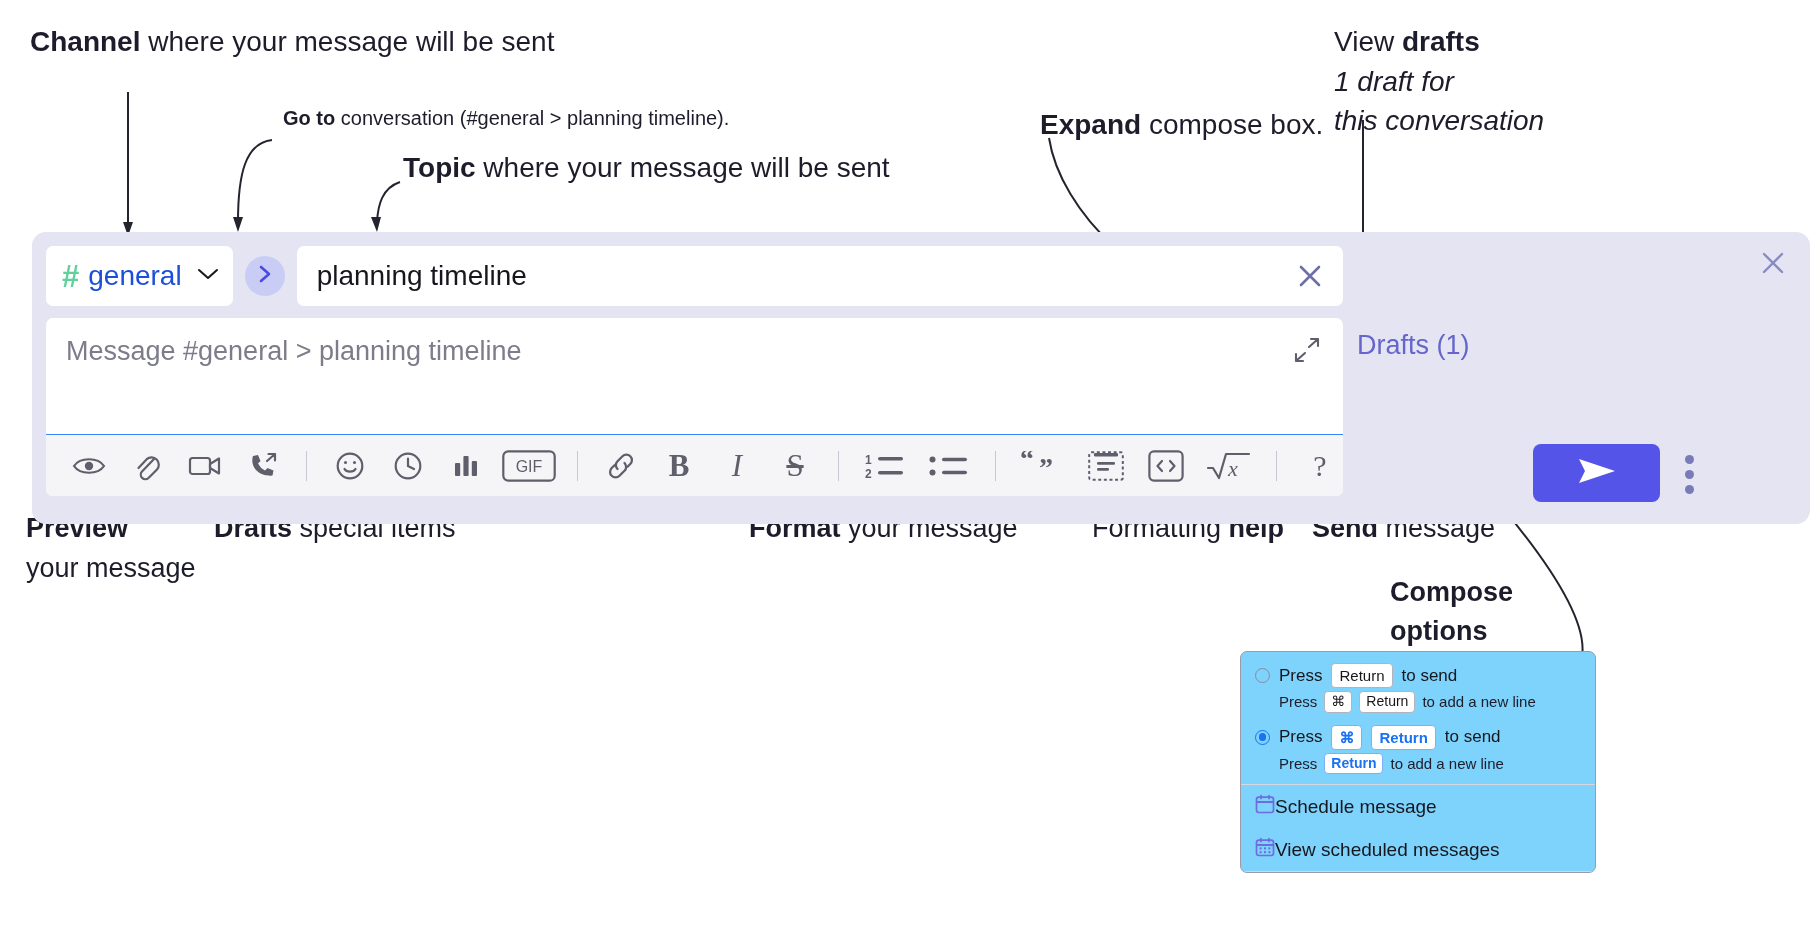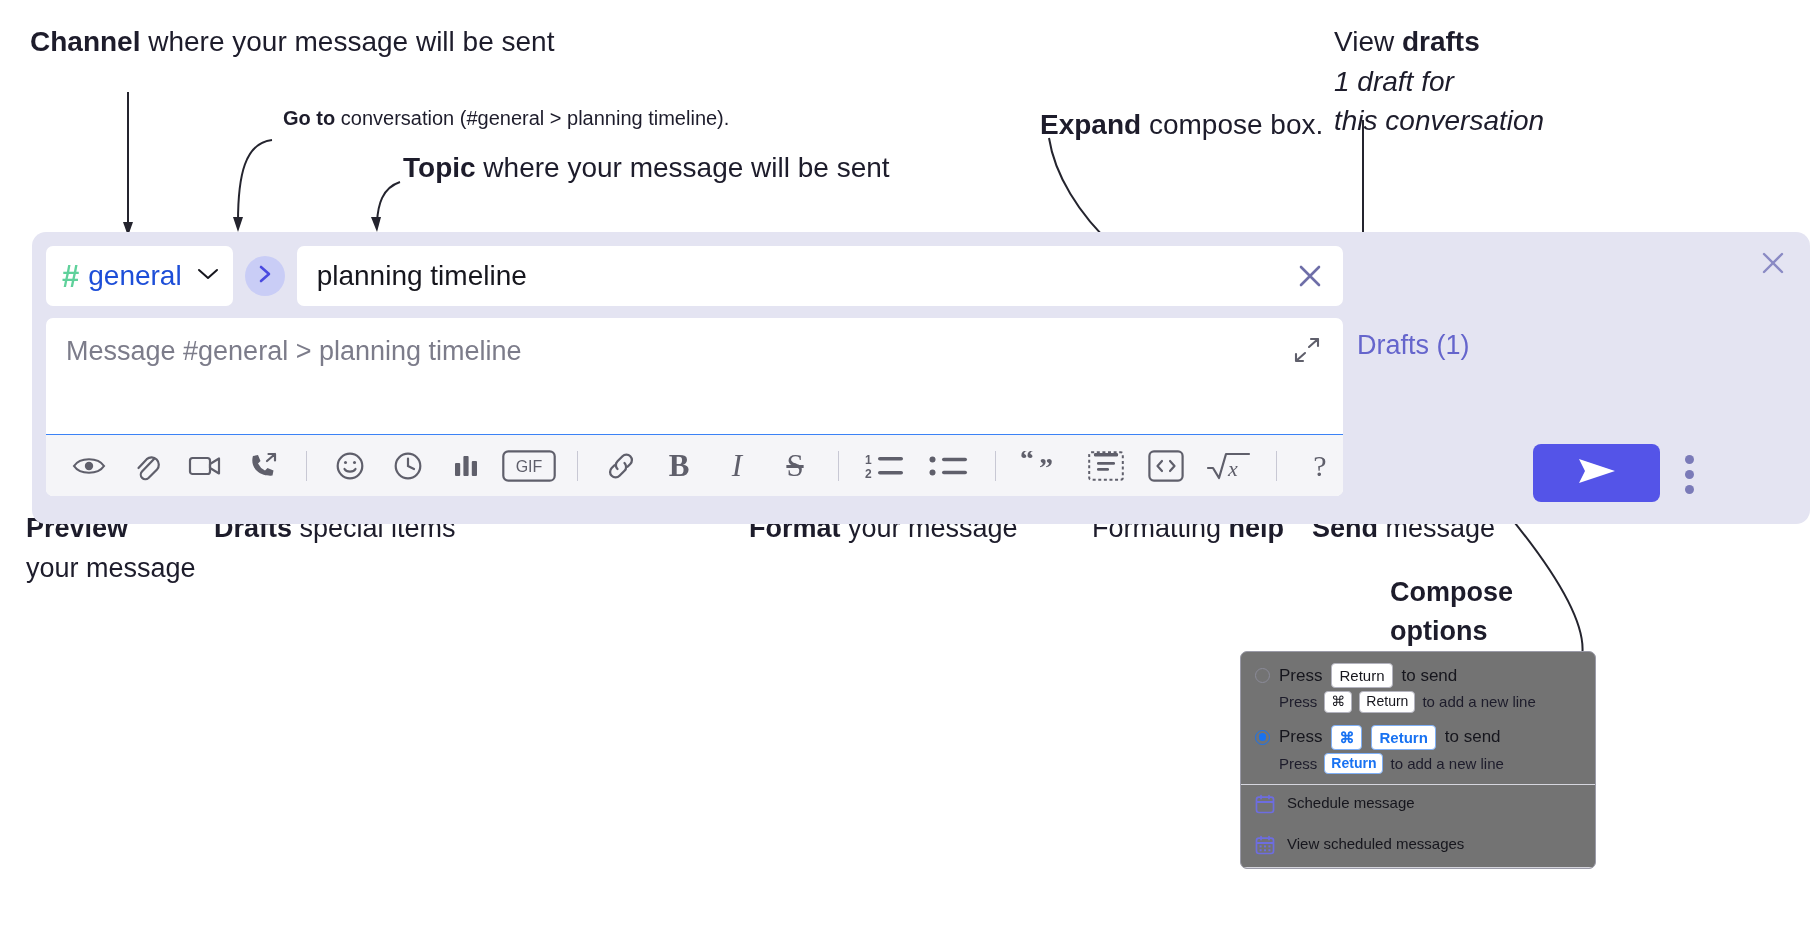--- a/index.html
+++ b/index.html
@@ -88,39 +88,39 @@
   }
   #compose-kebab span{ width:9px; height:9px; border-radius:50%; background:#7a7ab8; display:block; }
 
   
   #lines{ position:absolute; left:0; top:0; width:1814px; height:944px; pointer-events:none; }
   #lines path, #lines line{ fill:none; stroke:#24242e; stroke-width:2; }
 
   
   #options-menu{
     position:absolute; left:1240px; top:651px; width:356px;
-    background:#737373; border:1px solid #9b9ba8; border-radius:7px;
+    background:#7dd3fc; border:1px solid #9b9ba8; border-radius:7px;
     font-size:17px; color:#16161d; overflow:hidden;
   }
   .opt-row{ display:flex; align-items:center; gap:9px; padding:0 14px; }
   .opt-grp{ padding:11px 0 10px; }
   .radio{ width:15px; height:15px; border-radius:50%; border:1.6px solid #8b8b99; flex:none; position:relative; }
   .radio.on{ border-color:#1872f2; }
   .radio.on::after{ content:""; position:absolute; inset:2.6px; border-radius:50%; background:#1872f2; }
   .kbd{
     display:inline-flex; align-items:center; justify-content:center;
     border:1px solid #b3b3be; border-radius:4px; padding:1px 7px;
     font-size:15px; line-height:1.4; color:#16161d; background:#fff;
   }
   .kbd.blue{ border-color:#7fb0f7; color:#1872f2; font-weight:700; }
   .sub{ font-size:15px; color:#1d1c2b; padding-left:38px; margin-top:3px; display:flex; align-items:center; gap:7px; }
   .sub .kbd{ font-size:14px; padding:0px 6px; }
   .menu-div{ height:1px; background:#d6d6de; }
   .menu-item{
-    display:flex; align-items:flex-start; gap:12px; padding:9px 14px; cursor:pointer; font-size:15px;
+    display:flex; align-items:center; gap:0; padding:9px 14px; cursor:pointer; font-size:19px;
   }
   .menu-item svg{ flex:none; }
 </style>
 </head>
 <body>
 
 <div class="ann" style="left:30px; top:24px; font-size:28px;">
   <div><b>Channel</b><span> where your message will be sent</span></div>
 </div>
 

